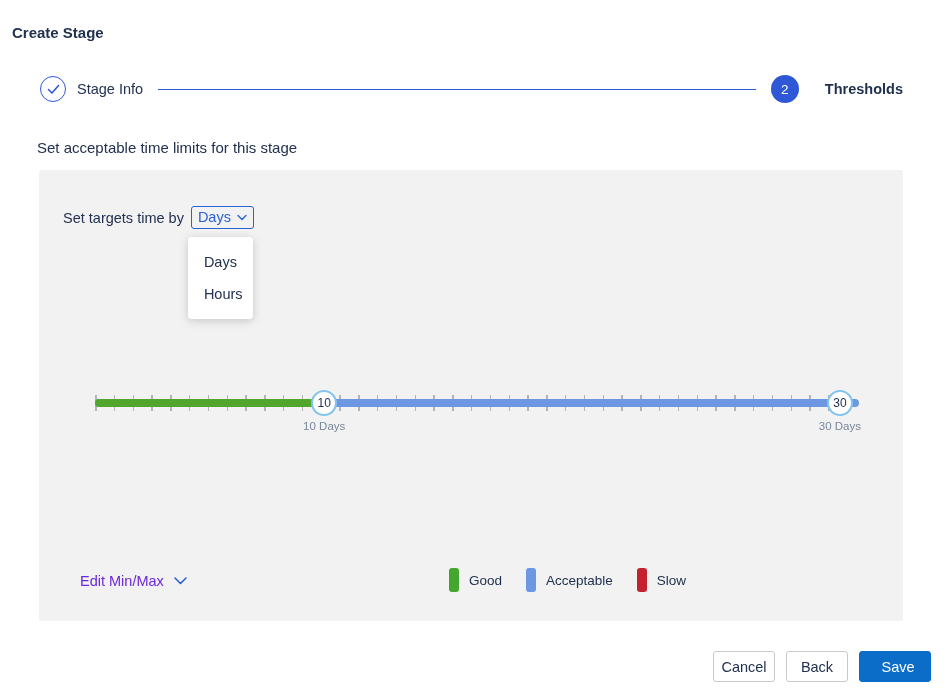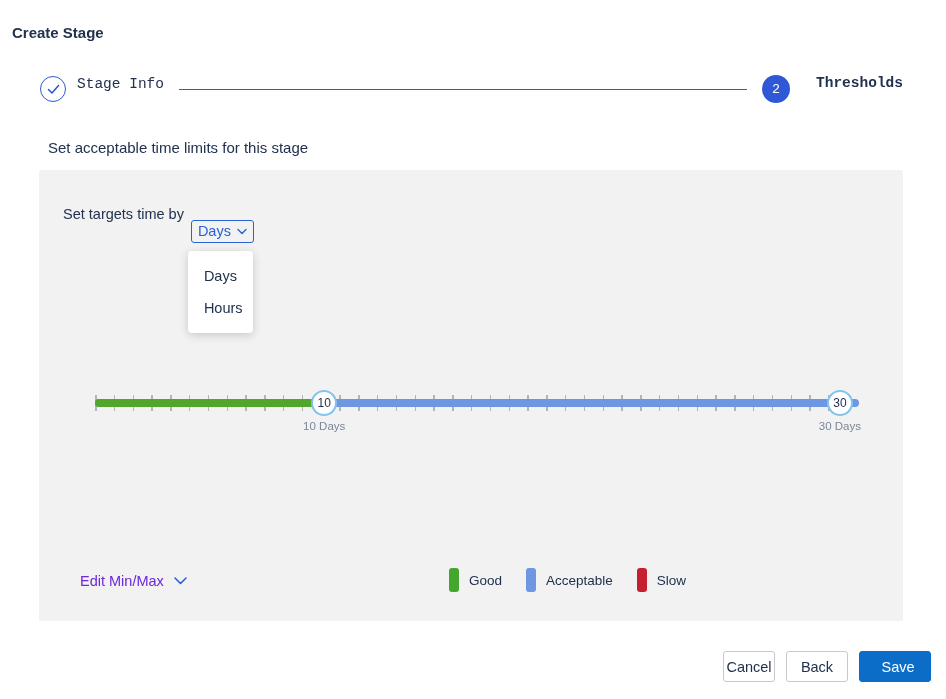--- a/index.html
+++ b/index.html
@@ -7,41 +7,41 @@
   body {
     width: 946px; height: 699px; position: relative; overflow: hidden;
     background: #fff; color: #22314f;
     font-family: "Liberation Sans", sans-serif; font-size: 14px;
   }
 
   .page-title { position: absolute; left: 12px; top: 24px; font-size: 15px; font-weight: 700; }
 
   
   .stepper { position: absolute; left: 40px; right: 43px; top: 75px; height: 28px; display: flex; align-items: center; }
-  .step { display: flex; align-items: flex-start; cursor: pointer; font-family: Liberation Mono, monospace; }
+  .step { display: flex; align-items: center; cursor: pointer; }
   .step-complete-circle {
     width: 26px; height: 26px; border: 1.5px solid #2f58d6; border-radius: 50%;
     background: #fff; display: flex; align-items: center; justify-content: center; flex: none;
   }
   .step-label { margin-left: 11px; font-size: 14.5px; white-space: nowrap; }
   .stepper-connector { flex: 1; height: 1px; background: #2f58d6; margin: 0 15px; }
   .step-number-badge {
     width: 28px; height: 28px; border-radius: 50%; background: #2f58d6; color: #fff;
     display: flex; align-items: center; justify-content: center; font-size: 13.5px; flex: none;
   }
   .step-label-active { margin-left: 26px; font-weight: 700; font-size: 14.5px; white-space: nowrap; }
 
-  .section-heading { position: absolute; left: 48px; top: 139px; font-size: 15px; }
+  .section-heading { position: absolute; left: 37px; top: 139px; font-size: 15px; }
 
   
   .panel { position: absolute; left: 39px; top: 170px; width: 864px; height: 451px; background: #f2f2f2; border-radius: 2px; }
 
   
-  .targets-row { position: absolute; left: 24px; top: 14px; display: flex; align-items: center; font-size: 14.5px; }
-  .dropdown-wrap { position: relative; margin-left: 7px; margin-top: 36px; }
+  .targets-row { position: absolute; left: 24px; top: 36px; display: flex; align-items: center; font-size: 14.5px; }
+  .dropdown-wrap { position: relative; margin-left: 7px; }
   .dropdown-trigger {
     display: inline-flex; align-items: center; gap: 6px; cursor: pointer;
     border: 1px solid #2a62d5; border-radius: 3px; padding: 2px 6px 3px 6px;
     color: #2a62d5; font-size: 14.5px; background: transparent;
   }
   .dropdown-menu {
     position: absolute; left: -3px; top: 31px; width: 65px; background: #fff;
     border-radius: 4px; box-shadow: 0 2px 10px rgba(0,0,0,0.18); padding: 9px 0; z-index: 5;
   }
   .dropdown-item { padding: 8px 8px 8px 16px; font-size: 14.5px; color: #22314f; cursor: pointer; }
@@ -82,21 +82,21 @@
   .legend-swatch { width: 10px; height: 24px; border-radius: 3px; display: inline-block; }
 
   
   .footer { position: absolute; right: 15px; bottom: 17px; display: flex; gap: 11px; }
   .btn {
     height: 31px; border-radius: 3px; font-size: 14.5px; cursor: pointer;
     display: flex; align-items: center; justify-content: center;
     font-family: "Liberation Sans", sans-serif;
   }
   .btn-outline { background: #fff; border: 1px solid #c9c9c9; color: #22314f; }
-  .btn-cancel { width: 52px; }
+  .btn-cancel { width: 62px; }
   .btn-back { width: 62px; text-align: center; }
   .btn-primary { background: #0b6dc7; border: 1px solid #0b6dc7; color: #fff; width: 72px; padding-left: 12px; }
 </style>
 </head>
 <body>
 
 <div class="page-title">Create Stage</div>
 
 <div class="stepper">
   <div class="step">

